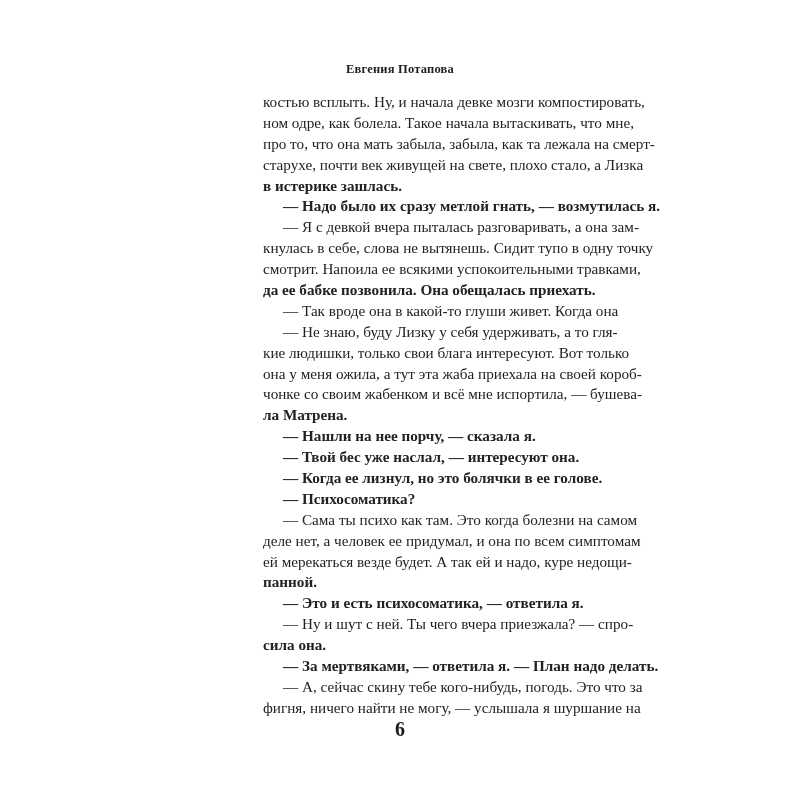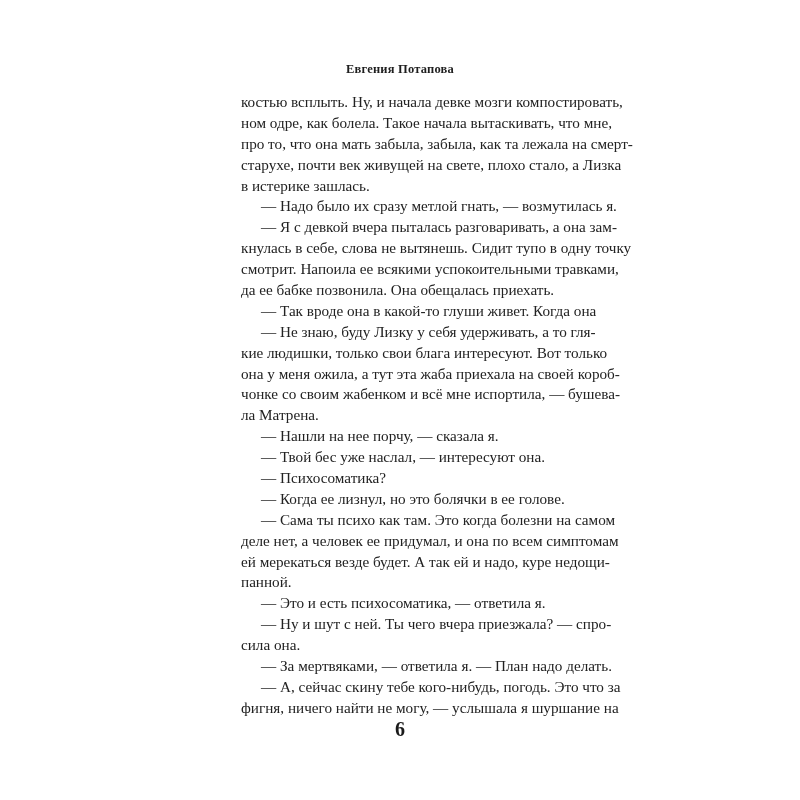--- a/index.html
+++ b/index.html
@@ -9,22 +9,22 @@
     position: absolute; left: 0; width: 800px; top: 62px;
     text-align: center;
     font-family: "Liberation Serif", "DejaVu Serif", serif;
     font-weight: bold; font-size: 12.5px; color: #1e1e1e; letter-spacing: 0.2px;
   }
   .body-text {
     position: absolute; left: 241px; top: 92px; width: 330px;
     font-family: "Liberation Serif", "DejaVu Serif", serif;
     font-size: 15.2px; line-height: 20.9px; color: #222222;
   }
-  .line { display: block; white-space: nowrap; text-align: justify; text-align-last: justify; height: 20.9px; }
-  .line.last { text-align-last: left; }
+  .line { display: block; white-space: nowrap; text-align: justify; text-align-last: justify; height: 20.9px; margin-left: 22px; }
+  .line.last { text-align-last: left; font-weight: bold; }
   .line.indent { padding-left: 20px; }
   .folio {
     position: absolute; left: 0; width: 800px; top: 718px; text-align: center;
     font-family: "Liberation Serif", "DejaVu Serif", serif;
     font-weight: bold; font-size: 20px; color: #1a1a1a;
   }
 </style>
 </head>
 <body>
 
@@ -42,22 +42,22 @@
       <span class="line">смотрит. Напоила ее всякими успокоительными травками,</span>
       <span class="line last">да ее бабке позвонила. Она обещалась приехать.</span>
       <span class="line indent">— Так вроде она в какой-то глуши живет. Когда она</span>
       <span class="line indent">— Не знаю, буду Лизку у себя удерживать, а то гля-</span>
       <span class="line">кие людишки, только свои блага интересуют. Вот только</span>
       <span class="line">она у меня ожила, а тут эта жаба приехала на своей короб-</span>
       <span class="line">чонке со своим жабенком и всё мне испортила, — бушева-</span>
       <span class="line last">ла Матрена.</span>
       <span class="line indent last">— Нашли на нее порчу, — сказала я.</span>
       <span class="line indent last">— Твой бес уже наслал, — интересуют она.</span>
+      <span class="line indent last">— Когда ее лизнул, но это болячки в ее голове.</span>
       <span class="line indent last">— Психосоматика?</span>
-      <span class="line indent last">— Когда ее лизнул, но это болячки в ее голове.</span>
       <span class="line indent">— Сама ты психо как там. Это когда болезни на самом</span>
       <span class="line">деле нет, а человек ее придумал, и она по всем симптомам</span>
       <span class="line">ей мерекаться везде будет. А так ей и надо, куре недощи-</span>
       <span class="line last">панной.</span>
       <span class="line indent last">— Это и есть психосоматика, — ответила я.</span>
       <span class="line indent">— Ну и шут с ней. Ты чего вчера приезжала? — спро-</span>
       <span class="line last">сила она.</span>
       <span class="line indent last">— За мертвяками, — ответила я. — План надо делать.</span>
       <span class="line indent">— А, сейчас скину тебе кого-нибудь, погодь. Это что за</span>
       <span class="line">фигня, ничего найти не могу, — услышала я шуршание на</span>

